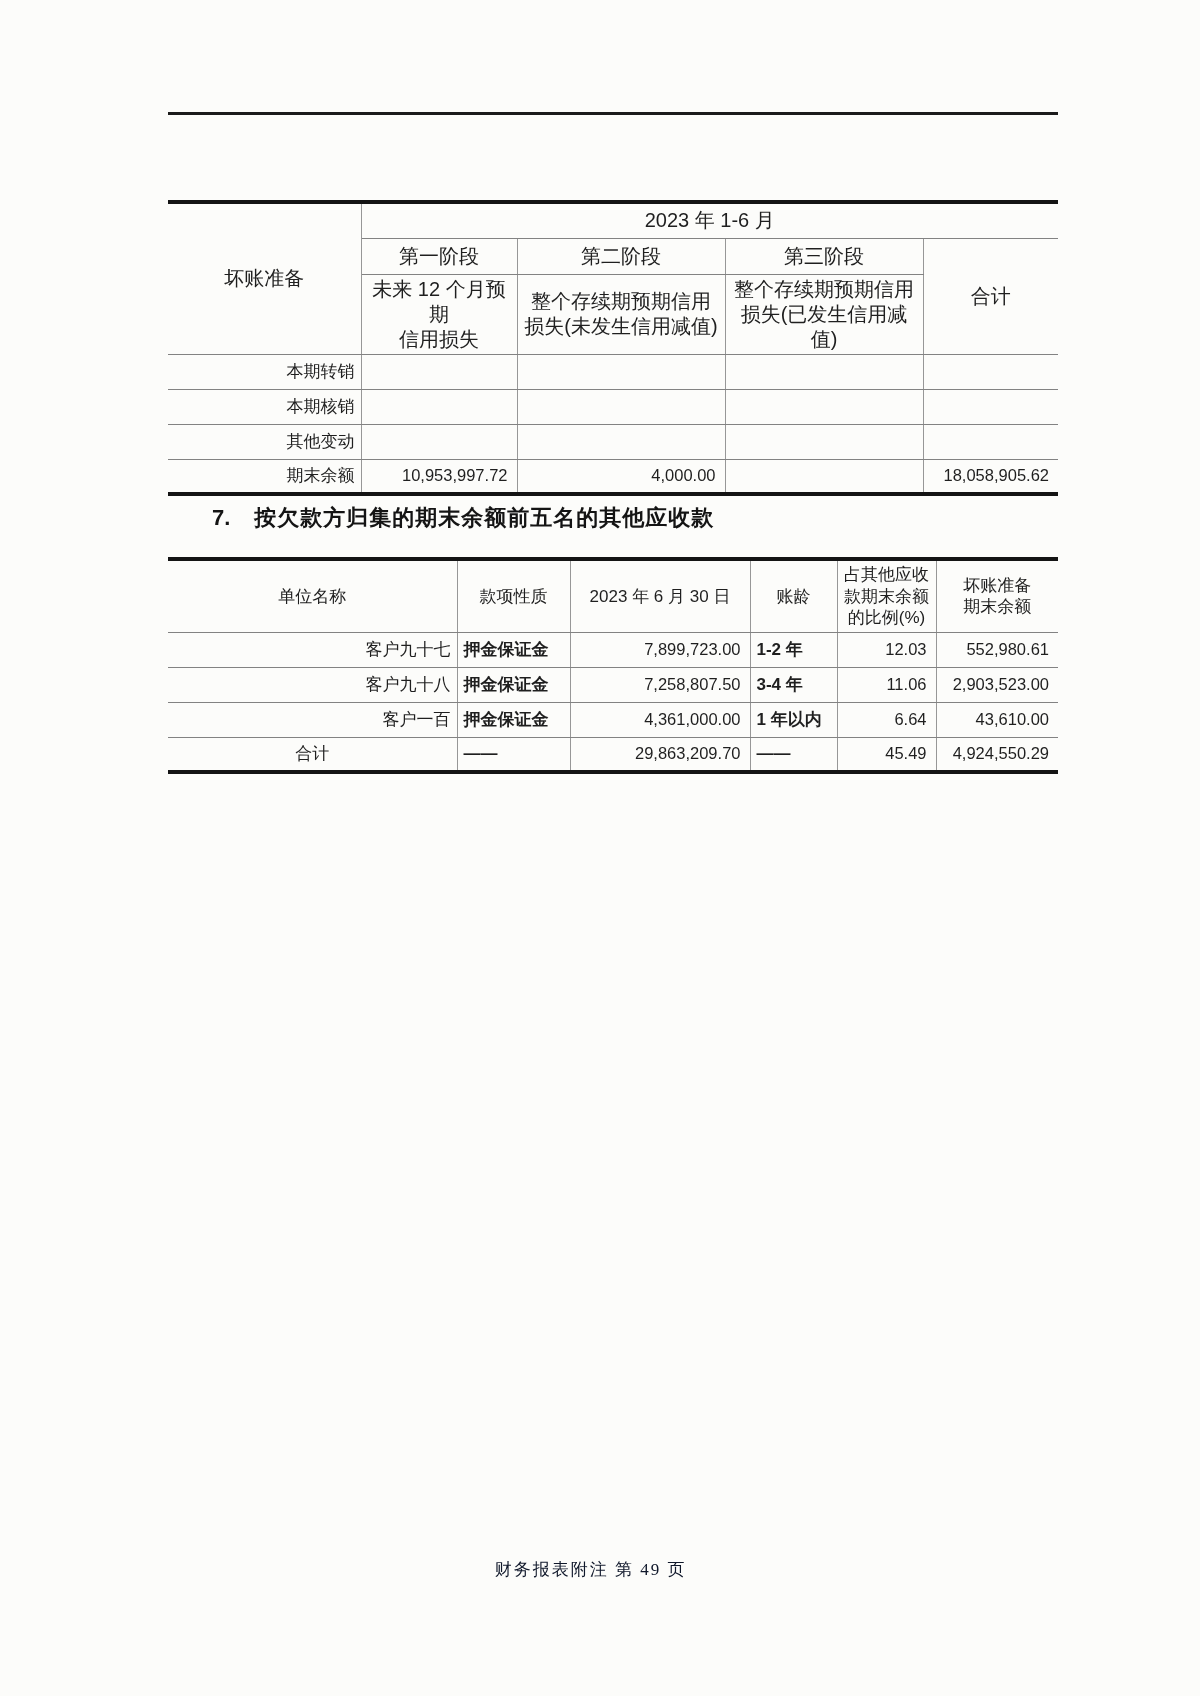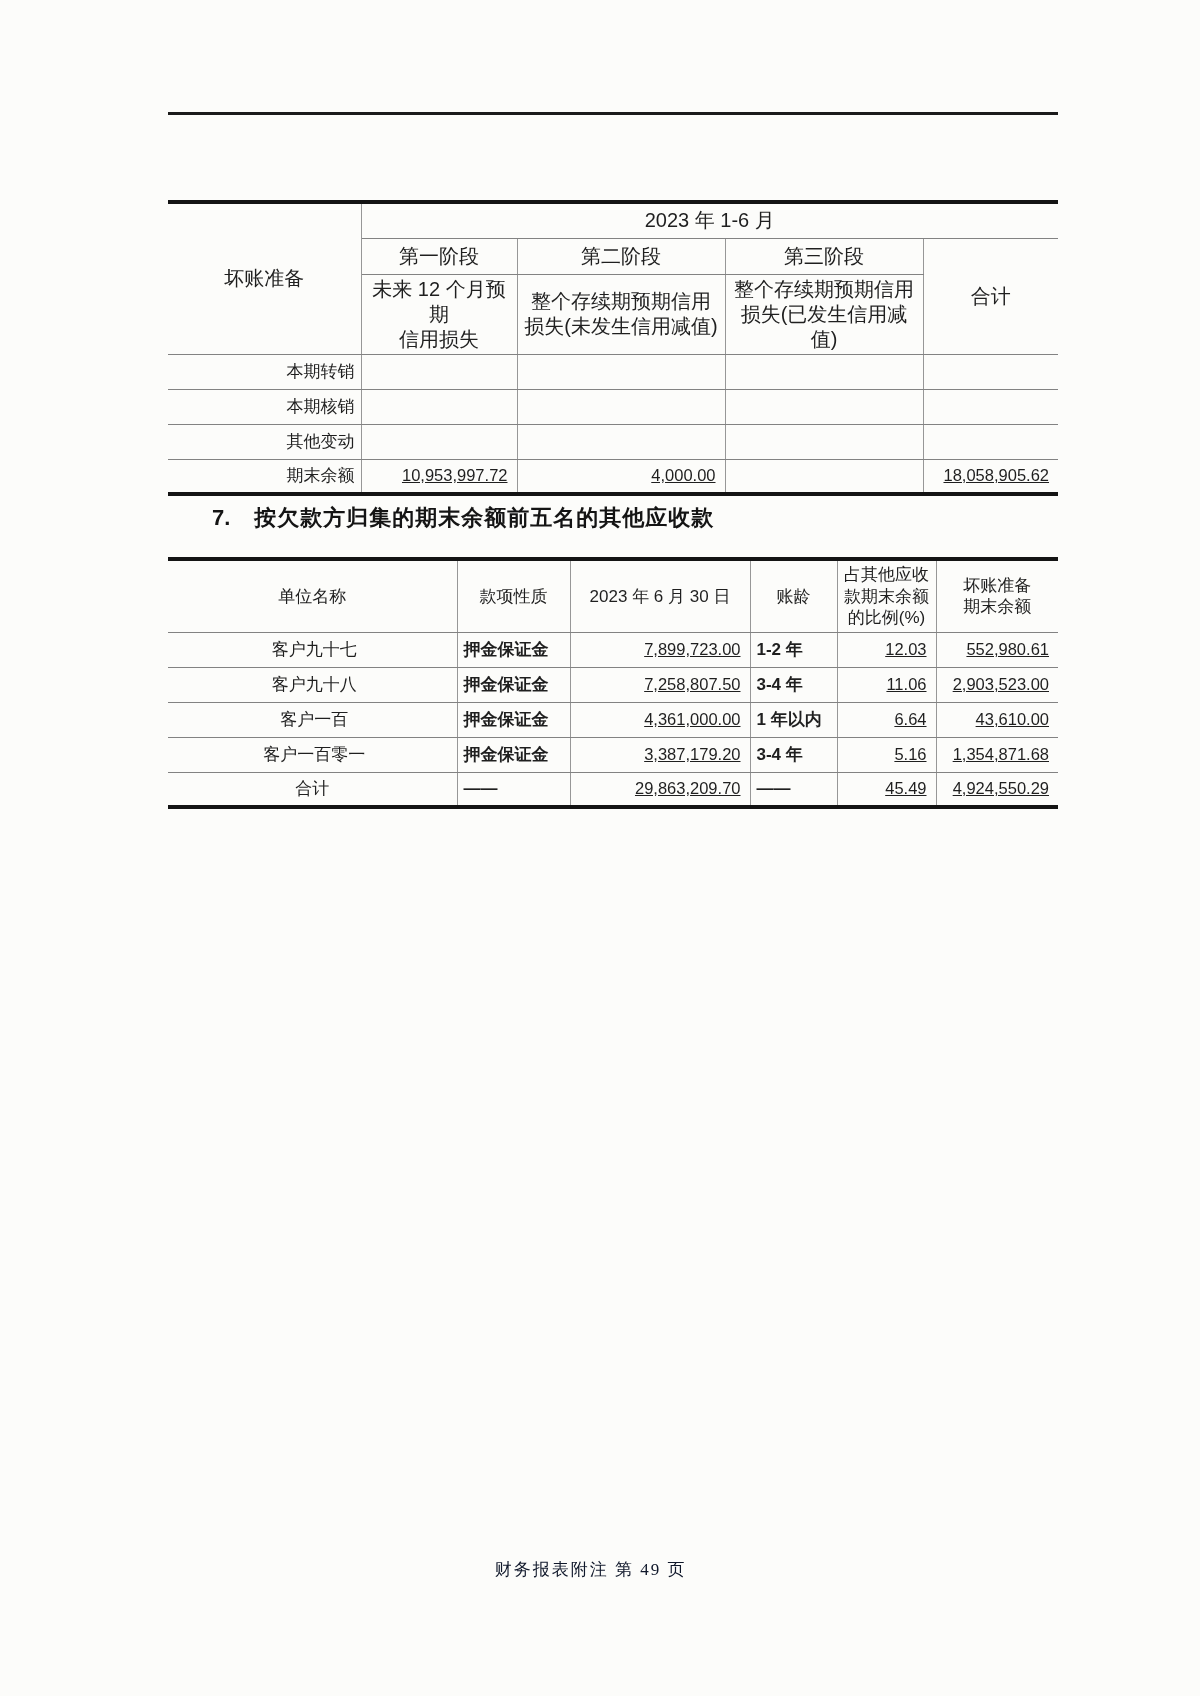--- a/index.html
+++ b/index.html
@@ -43,27 +43,27 @@
   }
   
   td:first-child { border-left: none; }
   td:last-child { border-right: none; }
   tr:first-child > td { border-top: none; }
   tr:last-child > td { border-bottom: none; }
 
   .t1-head td { font-size: 20px; }
   .t1-sub { white-space: pre-line; font-size: 17px; }
   .row-label { text-align: right; padding-left: 10px; }
-  .num { text-align: right; padding-right: 9px; font-size: 16.5px; text-decoration: underline; }
+  .num { text-align: right; padding-right: 9px; font-size: 16.5px; }
   .h36 { height: 36px; }
   .h35 { height: 35px; }
   .h47 { height: 47px; }
   .h73 { height: 73px; }
 
-  .t2-unit { text-align: center; padding-left: 10px; }
+  .t2-unit { text-align: right; padding-left: 10px; }
   .t2-center { text-align: left; font-weight: bold; }
   .t2-head td { white-space: pre-line; }
   .total-label { text-align: center; }
 
   .section-heading {
     position: absolute;
     left: 168px; top: 503px;
     width: 890px;
     padding-left: 44px;
     font-size: 22px;
@@ -192,28 +192,20 @@
     </tr>
     <tr class="h35">
       <td class="t2-unit">客户一百</td>
       <td class="t2-center">押金保证金</td>
       <td class="num">4,361,000.00</td>
       <td class="t2-center">1 年以内</td>
       <td class="num">6.64</td>
       <td class="num">43,610.00</td>
     </tr>
     <tr class="h35">
-      <td class="t2-unit">客户一百零一</td>
-      <td class="t2-center">押金保证金</td>
-      <td class="num">3,387,179.20</td>
-      <td class="t2-center">3-4 年</td>
-      <td class="num">5.16</td>
-      <td class="num">1,354,871.68</td>
-    </tr>
-    <tr class="h35">
       <td class="total-label">合计</td>
       <td class="t2-center">——</td>
       <td class="num">29,863,209.70</td>
       <td class="t2-center">——</td>
       <td class="num">45.49</td>
       <td class="num">4,924,550.29</td>
     </tr>
   </tbody>
     </table>
 

